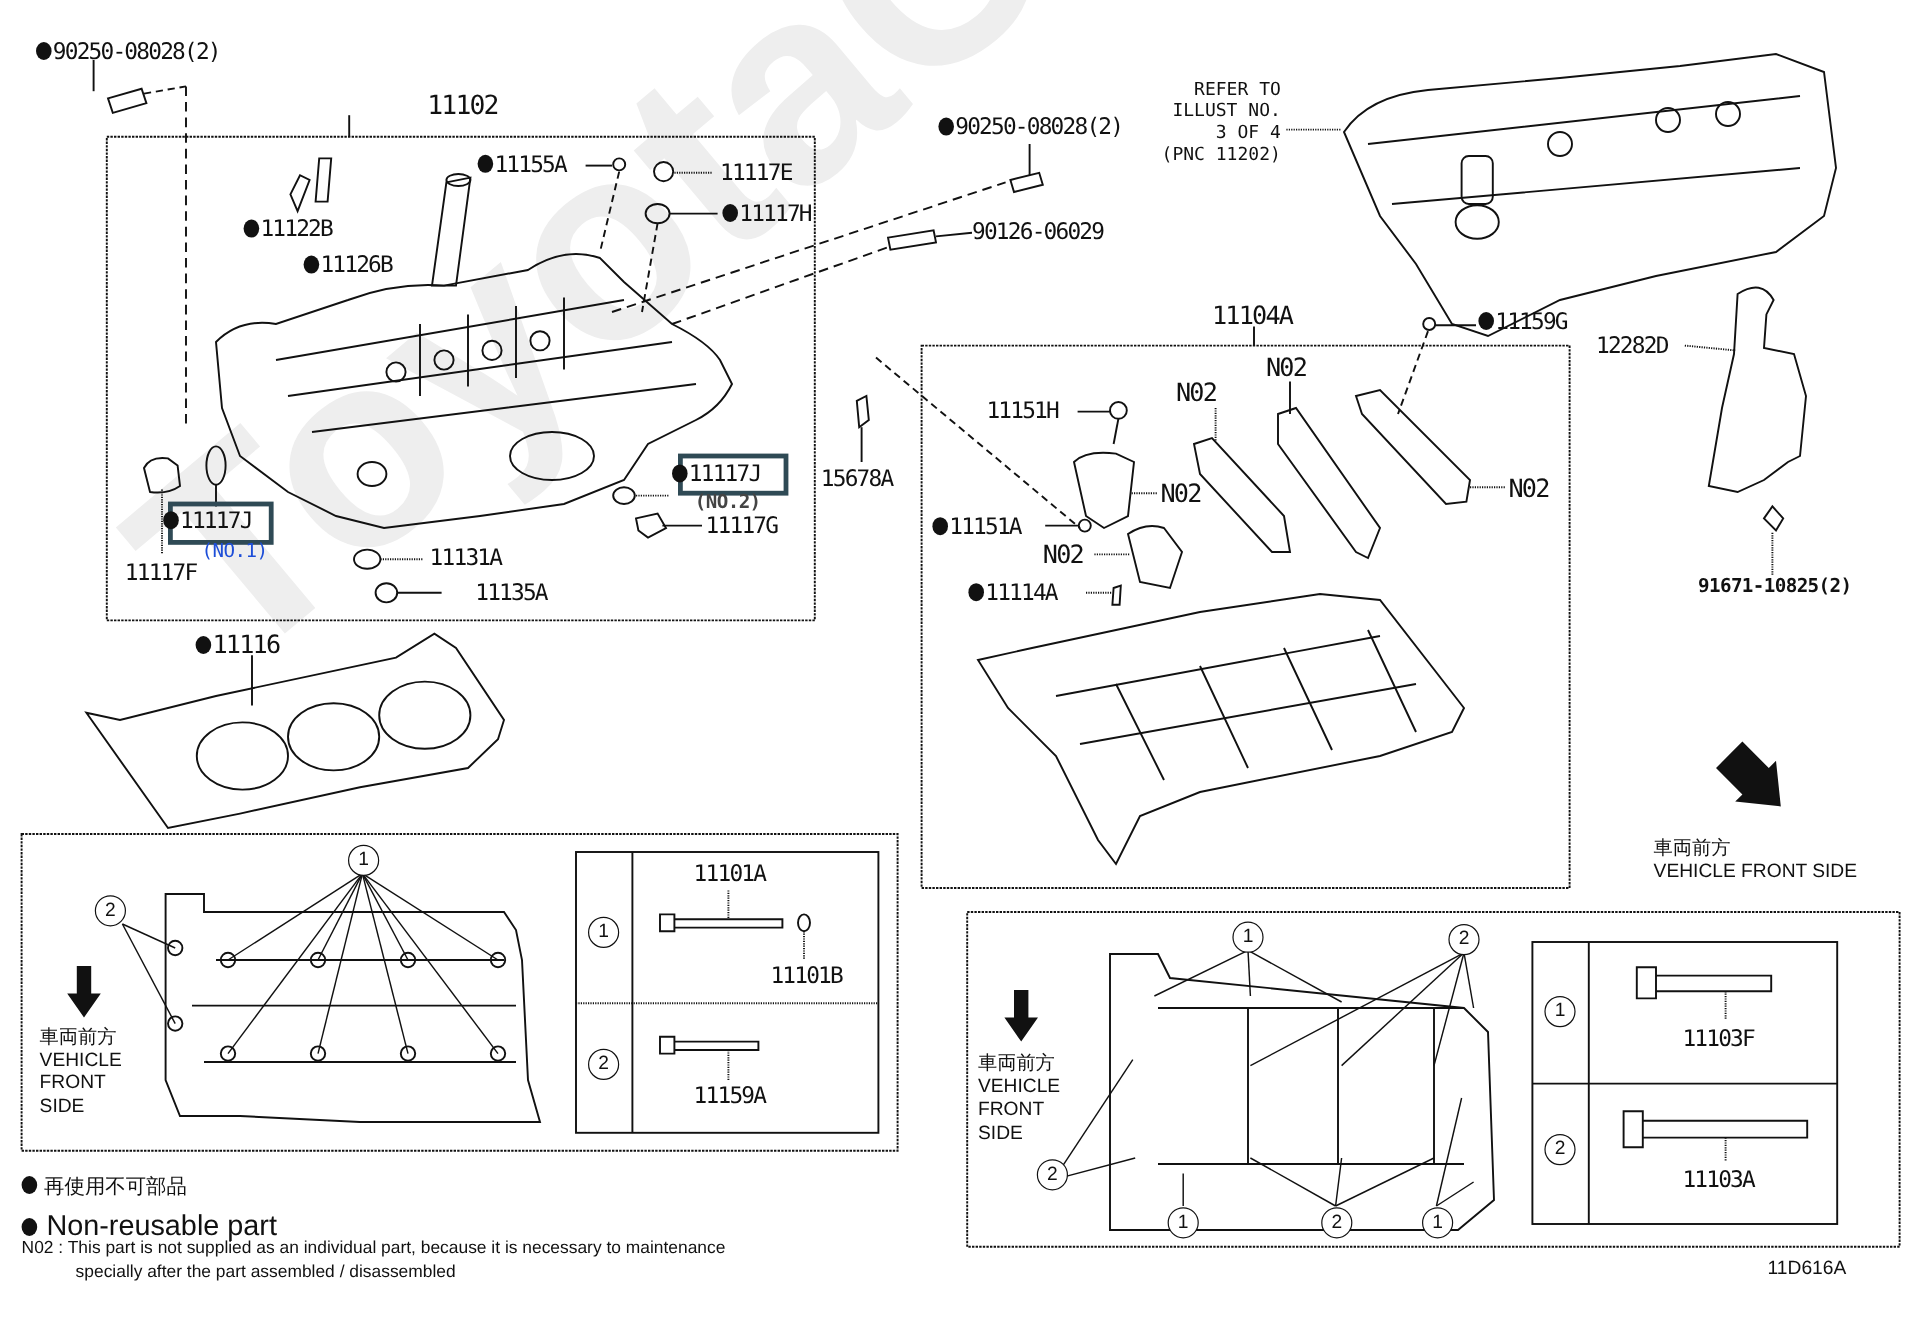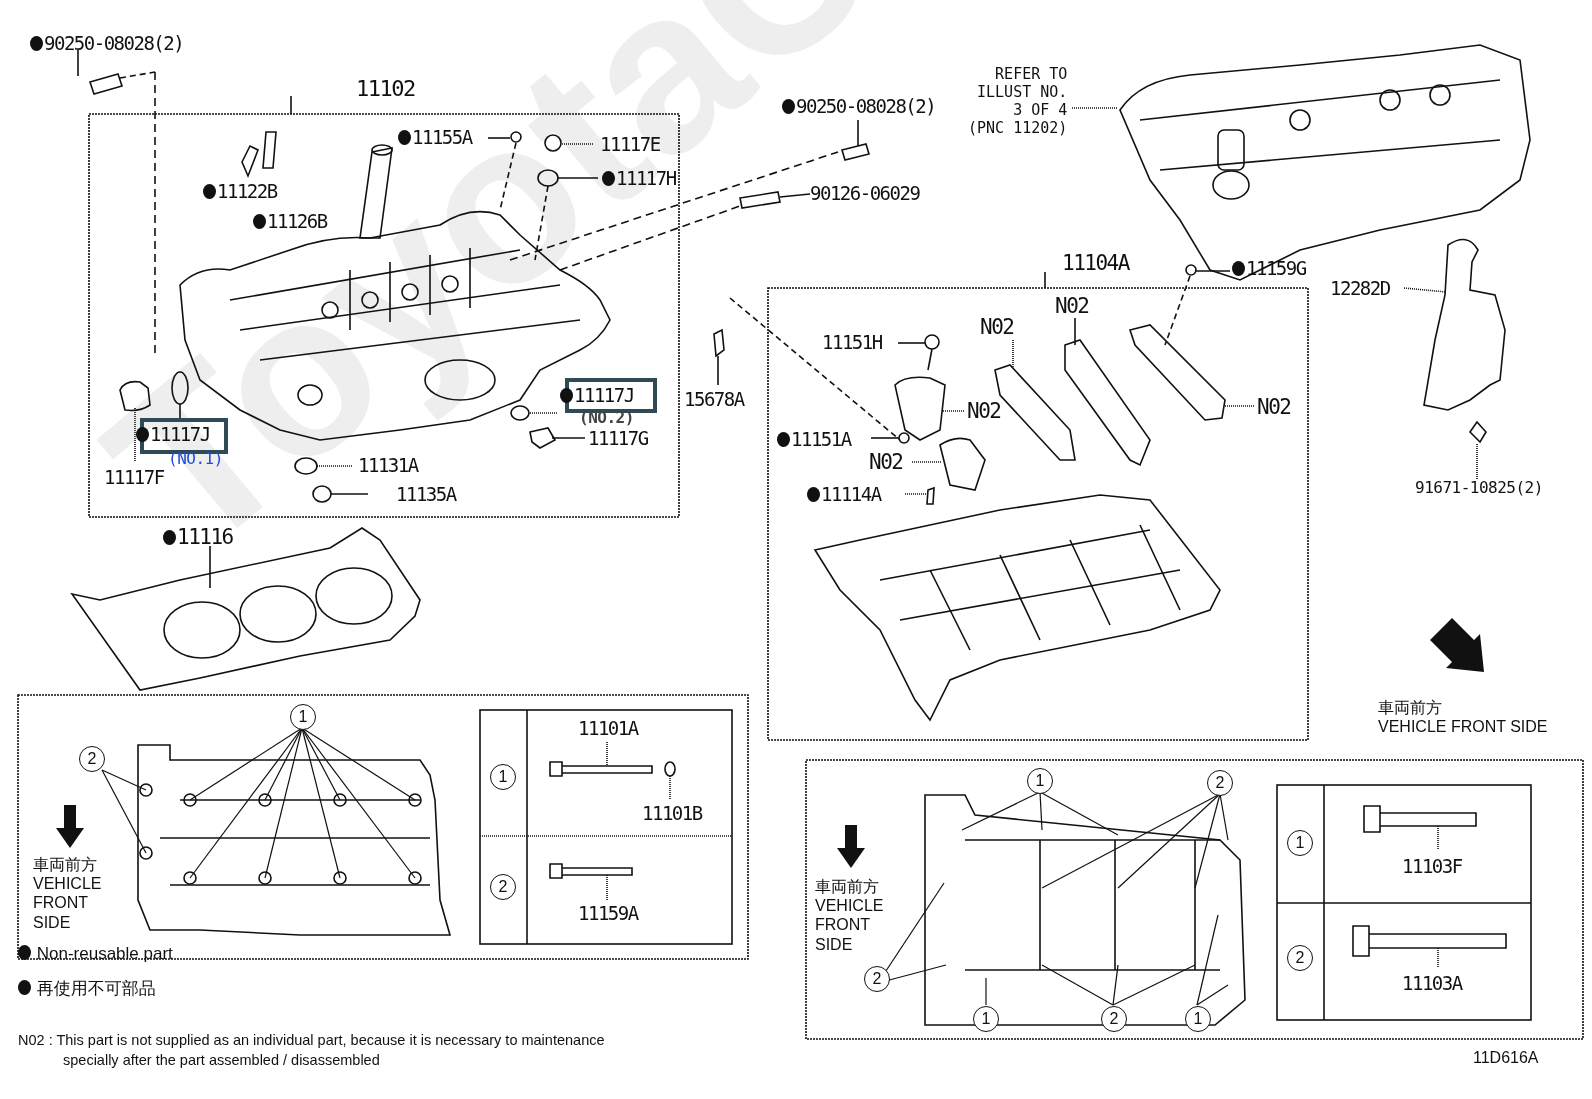--- a/index.html
+++ b/index.html
@@ -1,20 +1,20 @@
 <!DOCTYPE html>
 <html><head>
 <meta charset="utf-8">
 <style>
   html, body { margin:0; padding:0; background:#ffffff; }
   body { width:1592px; height:1099px; position:relative; overflow:hidden;
          font-family:"DejaVu Sans Mono", monospace; color:#111; }
   .lbl { position:absolute; font-family:"DejaVu Sans Mono", monospace; font-weight:normal;
          font-size:19px; letter-spacing:-1.5px; white-space:nowrap; color:#111; line-height:1; }
-  .lbl.sm { font-size:16px; letter-spacing:-0.5px; font-weight:normal; }
+  .lbl.sm { font-size:16px; letter-spacing:-0.5px; font-weight:bold; }
   .note { position:absolute; font-family:"Liberation Sans", sans-serif; font-size:17px; color:#111; white-space:nowrap; line-height:1.2; }
   .note.mono { font-family:"DejaVu Sans Mono", monospace; font-size:15px;text-align:right; }
   .dot { display:inline-block; width:13px; height:15px; border-radius:50%; background:#111; margin-right:1px; vertical-align:-1px; }
   .hl { position:absolute; border:4px solid #2f4a55; box-sizing:border-box; }
   svg.art { position:absolute; left:0; top:0; }
   .circ { position:absolute; width:24px; height:24px; border:1.5px solid #111; border-radius:50%;
           font-family:"Liberation Sans", sans-serif; font-size:16px; text-align:center; line-height:24px; background:#fff; }
   .watermark { position:absolute; left:60px; top:400px; font-family:"Liberation Sans", sans-serif;
                font-size:230px; font-weight:bold; color:#eeeeee; transform:rotate(-40deg);
                transform-origin:left top; white-space:nowrap; pointer-events:none; z-index:0; }
@@ -258,21 +258,21 @@
 <div class="lbl z1" style="left:163px;top:527px;font-size:21px"><span class="dot"></span><span>11116</span></div>
 
 <div class="lbl z1" style="left:782px;top:97px"><span class="dot"></span><span>90250-08028(2)</span></div>
 <div class="lbl z1" style="left:810px;top:184px">90126-06029</div>
 <div class="note mono z1" style="left:968px;top:65px">
   <div>REFER TO</div>
   <div>ILLUST NO.</div>
   <div>3 OF 4</div>
   <div>(PNC 11202)</div>
 </div>
-<div class="lbl z1" style="left:1062px;top:253px;font-size:21px">11104A</div>
+<div class="lbl z1" style="left:1010px;top:253px;font-size:21px">11104A</div>
 <div class="lbl z1" style="left:1232px;top:259px"><span class="dot"></span><span>11159G</span></div>
 <div class="lbl z1" style="left:1330px;top:279px">12282D</div>
 <div class="lbl sm z1" style="left:1415px;top:480px">91671-10825(2)</div>
 <div class="lbl z1" style="left:684px;top:390px">15678A</div>
 <div class="lbl z1" style="left:822px;top:333px">11151H</div>
 <div class="lbl z1" style="left:777px;top:430px"><span class="dot"></span><span>11151A</span></div>
 <div class="lbl z1" style="left:807px;top:485px"><span class="dot"></span><span>11114A</span></div>
 <div class="lbl z1" style="left:980px;top:317px;font-size:21px">N02</div>
 <div class="lbl z1" style="left:1055px;top:296px;font-size:21px">N02</div>
 <div class="lbl z1" style="left:967px;top:401px;font-size:21px">N02</div>
@@ -309,16 +309,16 @@
   <div>VEHICLE</div>
   <div>FRONT</div>
   <div>SIDE</div>
 </div>
 <div class="circ z1" style="left:1287px;top:830px">1</div>
 <div class="circ z1" style="left:1287px;top:945px">2</div>
 <div class="lbl z1" style="left:1402px;top:857px">11103F</div>
 <div class="lbl z1" style="left:1402px;top:974px">11103A</div>
 
 <div class="note z1" style="left:18px;top:979px"><span class="dot"></span> <span>再使用不可部品</span></div>
-<div class="note z1" style="left:18px;top:944px;font-size:17px"><span class="dot"></span> <span>Non-reusable part</span></div>
+<div class="note z1" style="left:18px;top:1008px;font-size:24px"><span class="dot"></span> <span>Non-reusable part</span></div>
 <div class="note z1" style="left:18px;top:1032px;font-size:14.5px">N02 : This part is not supplied as an individual part, because it is necessary to maintenance</div>
 <div class="note z1" style="left:63px;top:1052px;font-size:14.5px">specially after the part assembled / disassembled</div>
 <div class="note z1" style="left:1473px;top:1048px;font-size:16px">11D616A</div>
 
 </body></html>

